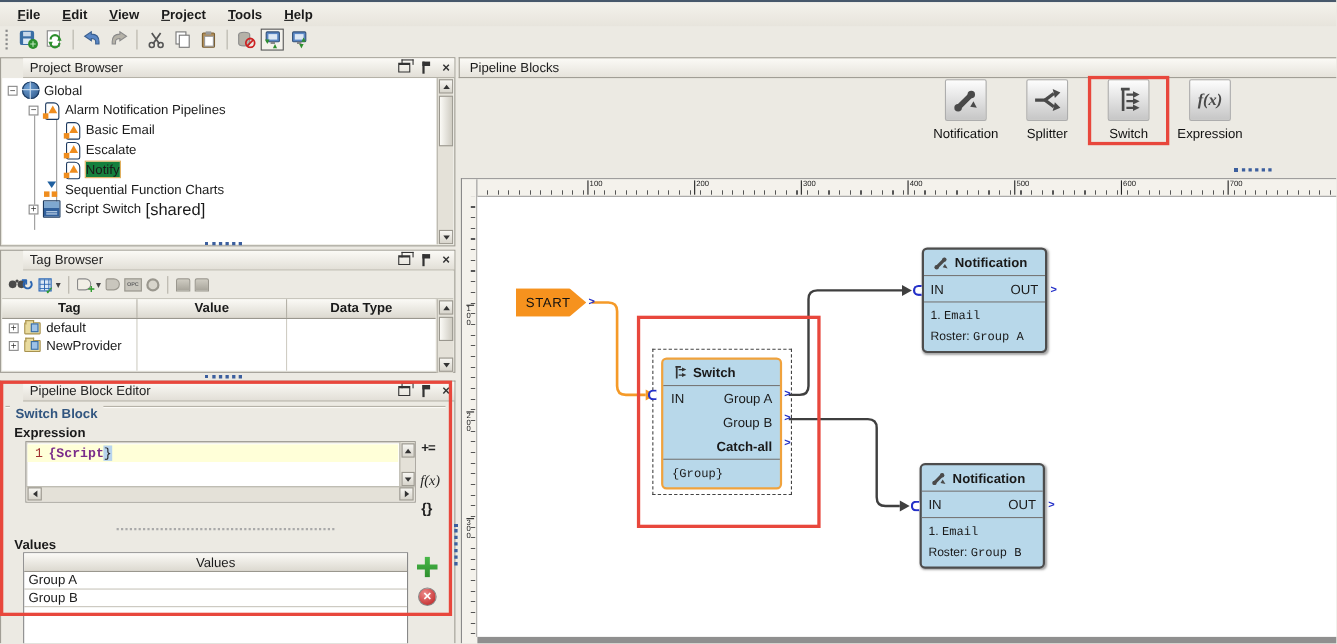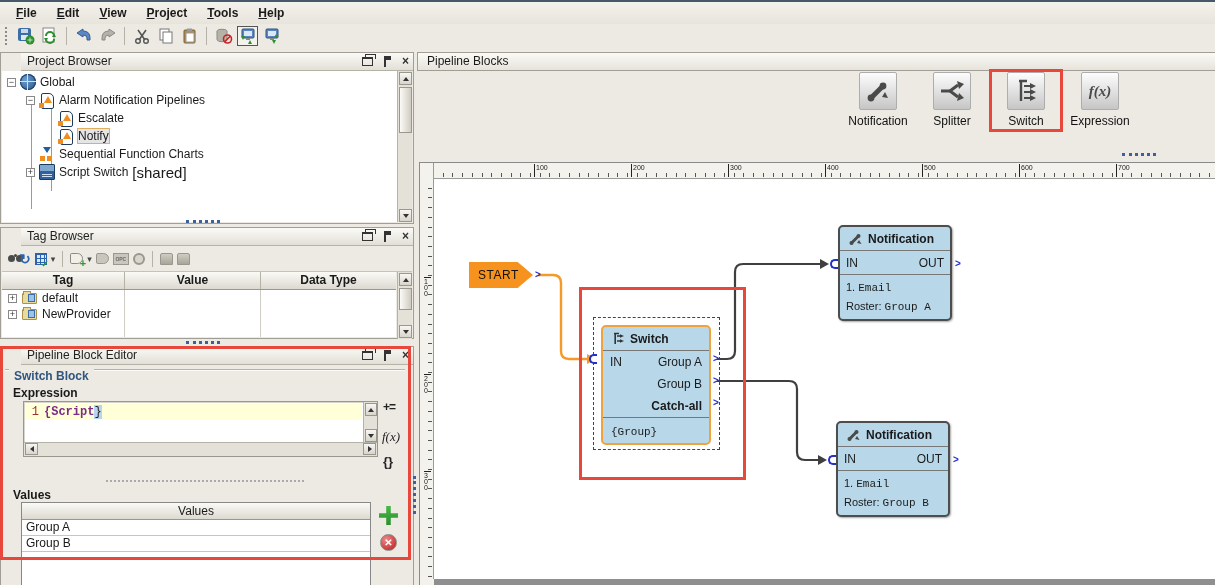--- a/index.html
+++ b/index.html
@@ -28,21 +28,21 @@
   .ic-close { font-size:12px; font-weight:700; line-height:11px; }
   .dots-h { border-top:3px dotted #3c5f9e; width:34px; height:0; }
   .dots-v { border-left:3px dotted #3c5f9e; width:0; height:38px; }
 
   
   .tree-wrap { position:absolute; left:1px; top:18px; right:1px; bottom:1px; background:#fff; overflow:hidden; }
   .tree { position:absolute; left:0; top:2px; right:16px; }
   .tree-row { height:18px; display:flex; align-items:center; gap:4px; white-space:nowrap; }
   .expander { width:9px; height:9px; border:1px solid #888; background:#fff; font-size:9px; line-height:7px; text-align:center; color:#333; flex:0 0 9px; }
   .expander:empty { visibility:hidden; }
-  .tlabel.selected { background:#e5e5e5; outline:1px solid #e0b060; }
+  .tlabel.selected { background:#15803d; outline:1px solid #e0b060; }
   .tsuffix { font-family:Liberation Sans, sans-serif; font-size:15px; }
   .tsuffix:empty { display:none; }
   .ticon { width:16px; height:16px; flex:0 0 16px; position:relative; }
   .ti-globe { border-radius:50%; background:radial-gradient(circle at 35% 35%, #6d9fd4, #274f80); box-shadow:inset 0 0 0 1px #1d3a5f; }
   .ti-globe:before { content:''; position:absolute; left:0; top:7px; width:16px; height:1px; background:#cfe0f0; }
   .ti-globe:after { content:''; position:absolute; left:7px; top:0; width:1px; height:16px; background:#cfe0f0; }
   .ti-pipeline { width:14px; height:15px; }
   .ti-pipeline:before { content:''; position:absolute; left:2px; top:0; width:11px; height:14px; background:#fff; border:1px solid #1d3a5f; border-radius:2px 5px 2px 2px; }
   .ti-pipeline:after { content:''; position:absolute; left:5px; top:3px; width:0; height:0; border-left:4px solid transparent; border-right:4px solid transparent; border-bottom:7px solid #ef8d1e; }
   .ti-pipeline .sq { position:absolute; left:0; bottom:0; width:5px; height:5px; background:#ef8d1e; }
@@ -262,20 +262,28 @@
 
           <div class="tree-row" style="padding-left: 24px;">
             <span class="expander">−</span>
             <span class="ticon ti-pipeline">
               <span class="sq"></span>
             </span>
             <span class="tlabel">Alarm Notification Pipelines</span>
 
           </div>
 
+          <div class="tree-row" style="padding-left: 43px;">
+            <span class="expander"></span>
+            <span class="ticon ti-pipeline">
+              <span class="sq"></span>
+            </span>
+            <span class="tlabel">Basic Email</span>
+
+          </div>
 
           <div class="tree-row" style="padding-left: 43px;">
             <span class="expander"></span>
             <span class="ticon ti-pipeline">
               <span class="sq"></span>
             </span>
             <span class="tlabel">Escalate</span>
 
           </div>
 

